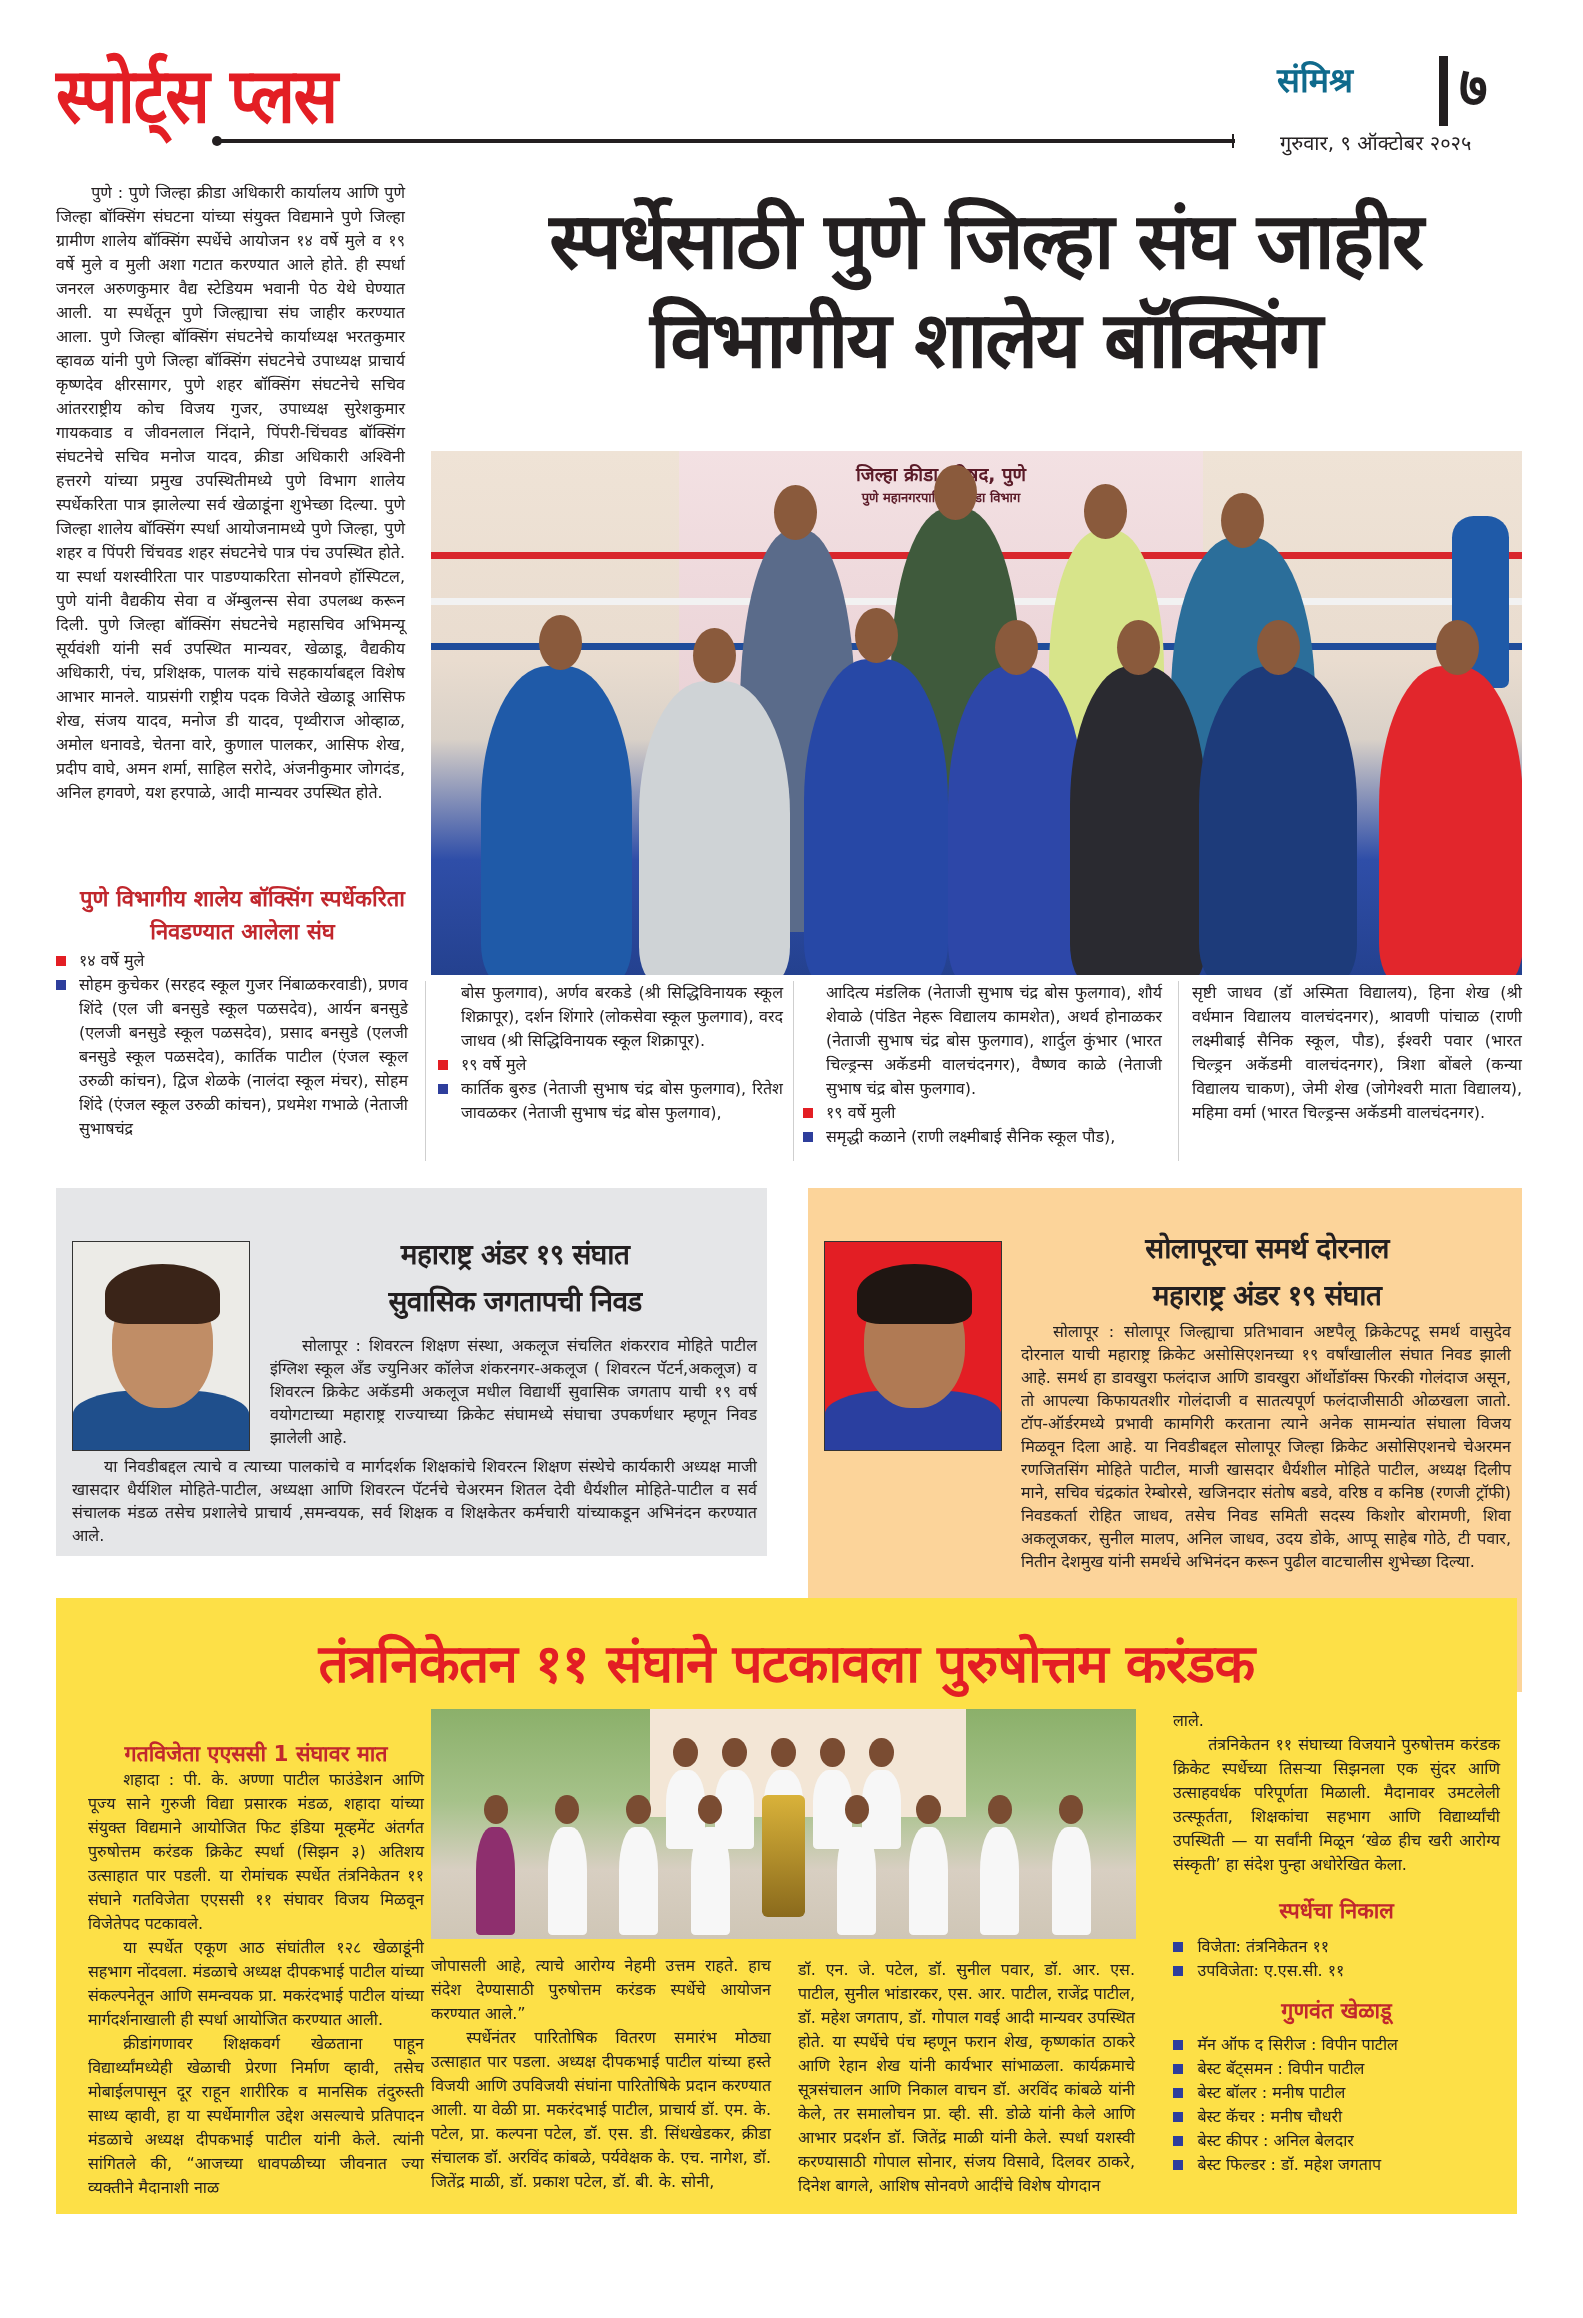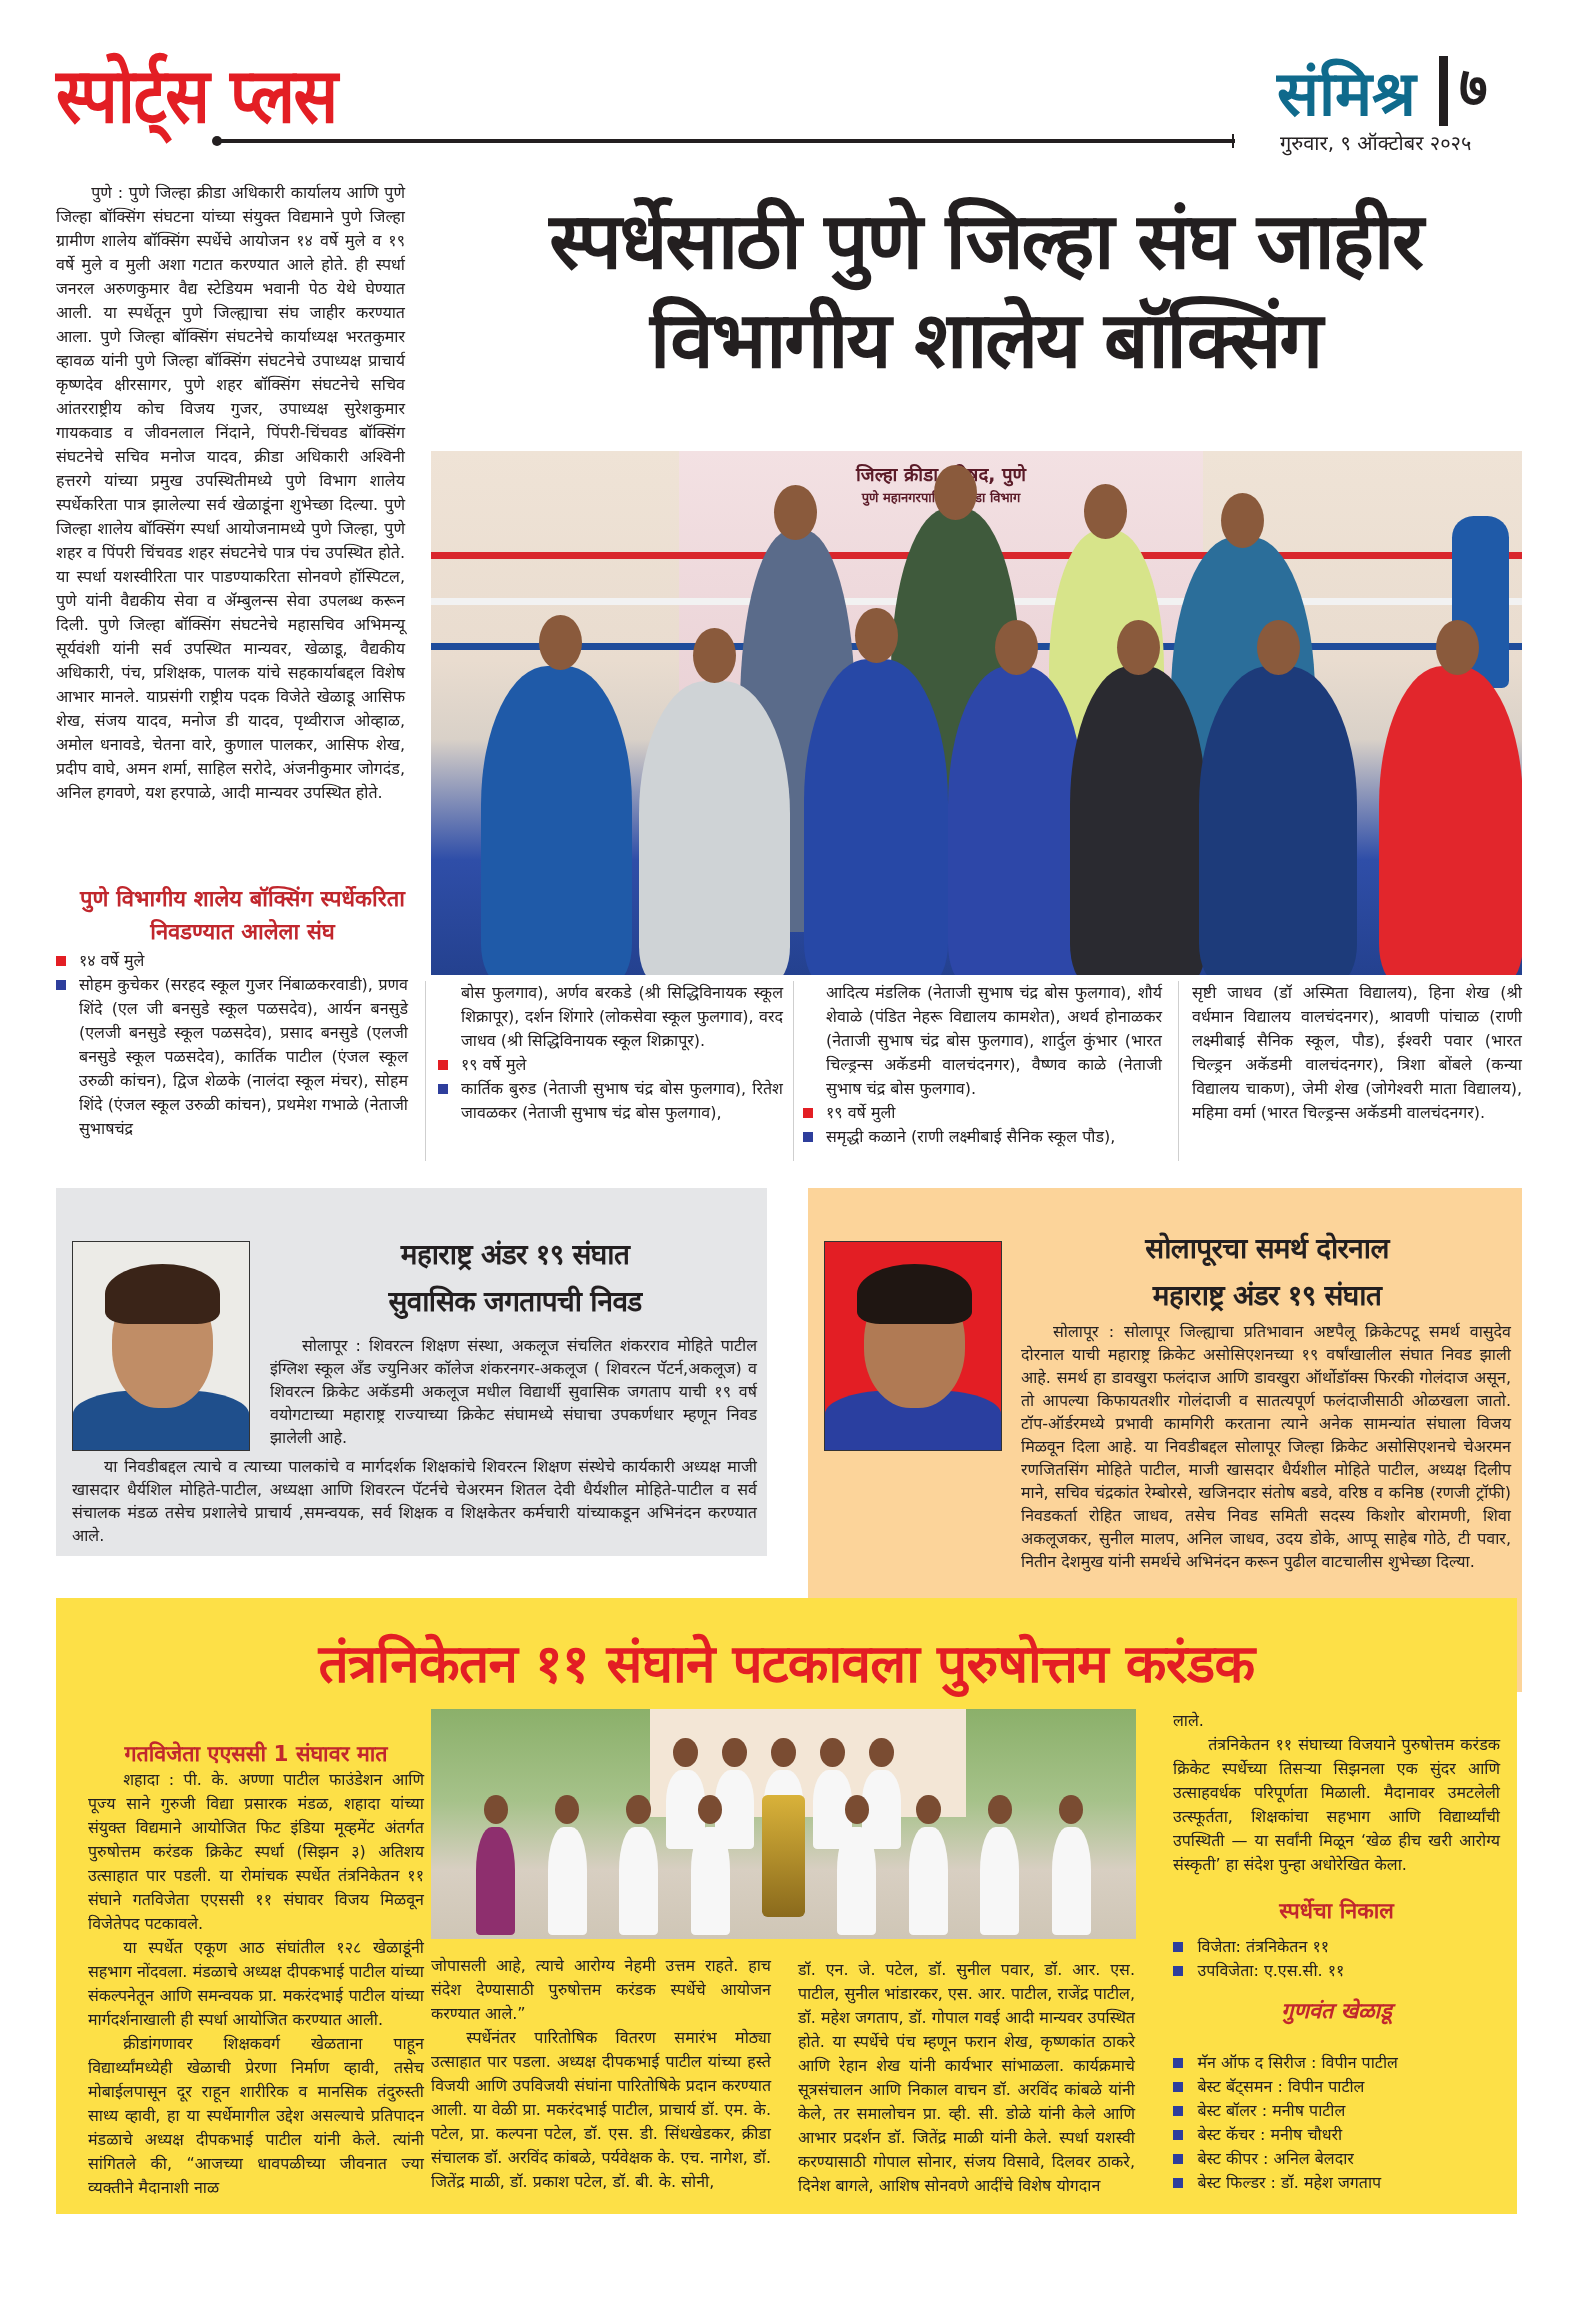--- a/index.html
+++ b/index.html
@@ -5,21 +5,21 @@
   * { box-sizing: border-box; margin: 0; padding: 0; }
   html, body { width: 1583px; height: 2319px; background: #ffffff; }
   body { position: relative; font-family: "DejaVu Sans", sans-serif; color: #231f20; overflow: hidden; }
 
   
   .masthead { position: absolute; left: 0; top: 0; width: 1583px; height: 165px; }
   .section-title { position: absolute; left: 56px; top: 59px; font-family: "DejaVu Sans", sans-serif; font-weight: bold; font-size: 66px; line-height: 1; color: #e31e24; letter-spacing: -1.4px; transform: scaleY(1.15); transform-origin: left top; }
   .rule-line { position: absolute; left: 215px; top: 139px; width: 1020px; height: 3.6px; background: #231f20; }
   .rule-dot { position: absolute; left: 212px; top: 136px; width: 10px; height: 10px; border-radius: 50%; background: #231f20; }
   .rule-tick { position: absolute; left: 1232px; top: 134px; width: 2.2px; height: 14.4px; background: #231f20; }
-  .category { position: absolute; left: 1277px; top: 63px; font-weight: bold; font-size: 62px; color: #0f6a8c; line-height: 1; }
+  .category { position: absolute; left: 1277px; top: 63px; font-weight: bold; font-size: 34px; color: #0f6a8c; line-height: 1; }
   .cat-divider { position: absolute; left: 1439px; top: 56px; width: 8.6px; height: 70px; background: #231f20; }
   .page-num { position: absolute; left: 1459px; top: 60px; font-size: 55px; font-weight: bold; color: #231f20; line-height: 1; }
   .date-line { position: absolute; left: 1280px; top: 129px; font-size: 20px; color: #231f20; white-space: nowrap; }
 
   
   .body-text { font-size: 16px; line-height: 24px; text-align: justify; color: #231f20; }
   .body-text p { text-indent: 2.2em; }
   .left-col { position: absolute; left: 56px; top: 181px; width: 349px; }
   .main-headline { position: absolute; left: 431px; top: 192px; width: 1109px; text-align: center; font-weight: bold; font-size: 78px; line-height: 99px; color: #231f20; letter-spacing: -2.2px; }
   .main-photo { position: absolute; left: 431px; top: 451px; width: 1091px; height: 524px; overflow: hidden; background: linear-gradient(180deg, #efe3d6 0%, #e9dccf 40%, #d9d1c8 55%, #2f4ea8 78%, #24418f 100%); }
@@ -272,21 +272,21 @@
   <div class="g-col4">
     <div class="body-text">
       <p style="text-indent:0">लाले.</p>
       <p>तंत्रनिकेतन ११ संघाच्या विजयाने पुरुषोत्तम करंडक क्रिकेट स्पर्धेच्या तिसऱ्या सिझनला एक सुंदर आणि उत्साहवर्धक परिपूर्णता मिळाली. मैदानावर उमटलेली उत्स्फूर्तता, शिक्षकांचा सहभाग आणि विद्यार्थ्यांची उपस्थिती — या सर्वांनी मिळून ‘खेळ हीच खरी आरोग्य संस्कृती’ हा संदेश पुन्हा अधोरेखित केला.</p>
     </div>
     <div class="kicker-red" style="position:relative;width:100%;margin-top:18.7px;margin-bottom:10px;">स्पर्धेचा निकाल</div>
     <div class="team-list result-list">
       <div class="list-row"><span class="bullet blue"></span><span>विजेता: तंत्रनिकेतन ११</span></div>
       <div class="list-row"><span class="bullet blue"></span><span>उपविजेता: ए.एस.सी. ११</span></div>
     </div>
-    <div class="kicker-red" style="position:relative;width:100%;margin-top:13px;margin-bottom:26px;font-style:italic;">गुणवंत खेळाडू</div>
+    <div class="kicker-red" style="position:relative;width:100%;margin-top:13px;margin-bottom:8px;">गुणवंत खेळाडू</div>
     <div class="team-list result-list">
       <div class="list-row"><span class="bullet blue"></span><span>मॅन ऑफ द सिरीज : विपीन पाटील</span></div>
       <div class="list-row"><span class="bullet blue"></span><span>बेस्ट बॅट्समन : विपीन पाटील</span></div>
       <div class="list-row"><span class="bullet blue"></span><span>बेस्ट बॉलर : मनीष पाटील</span></div>
       <div class="list-row"><span class="bullet blue"></span><span>बेस्ट कॅचर : मनीष चौधरी</span></div>
       <div class="list-row"><span class="bullet blue"></span><span>बेस्ट कीपर : अनिल बेलदार</span></div>
       <div class="list-row"><span class="bullet blue"></span><span>बेस्ट फिल्डर : डॉ. महेश जगताप</span></div>
     </div>
   </div>
 </article>

